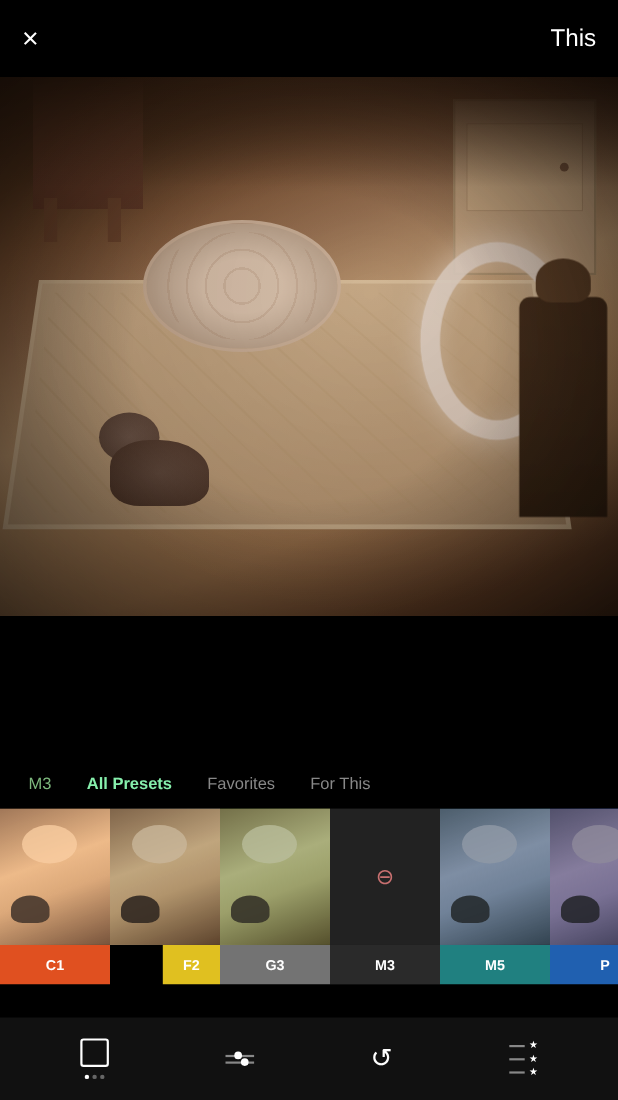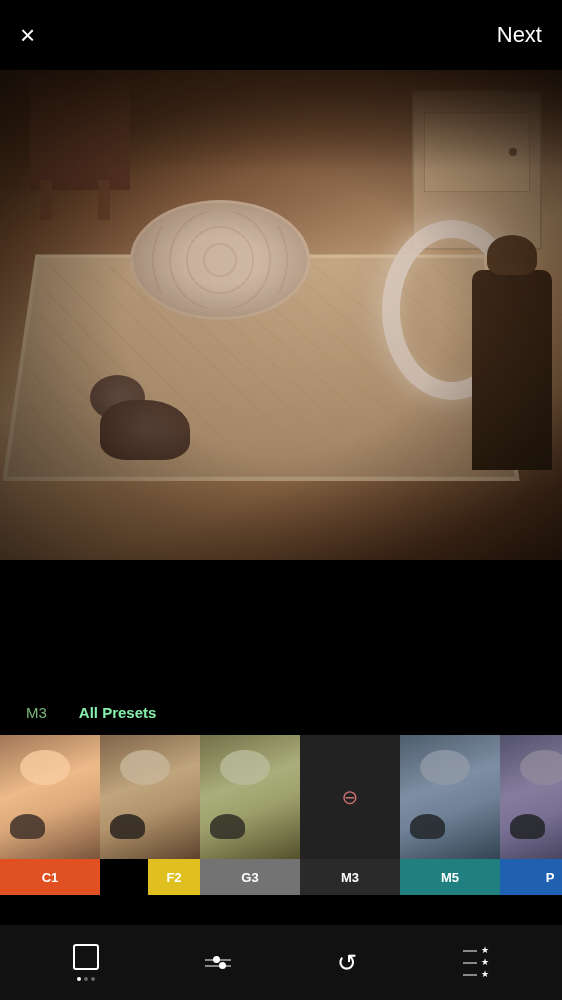--- a/index.html
+++ b/index.html
@@ -499,21 +499,21 @@
       font-size: 9px;
       color: #fff;
       line-height: 1;
     }
   </style>
 </head>
 <body>
 
 <div class="header">
   <span class="close-btn">×</span>
-  <span class="next-btn">Next</span>
+  <span class="next-btn">This</span>
 </div>
 
 <div class="image-area">
   <div class="photo-bg">
 
     <div class="chair">
       <div class="chair-leg-left"></div>
       <div class="chair-leg-right"></div>
     </div>
 
@@ -549,20 +549,26 @@
 </div>
 
 <div class="spacer"></div>
 
 <div class="tabs-row">
   <div class="tab-item accent">
     <span>M3</span>
   </div>
   <div class="tab-item active">
     <span>All Presets</span>
+  </div>
+  <div class="tab-item">
+    <span>Favorites</span>
+  </div>
+  <div class="tab-item">
+    <span>For This</span>
   </div>
 </div>
 
 <div class="presets-strip">
 
   <div class="preset-item preset-c1">
     <div class="preset-thumb">
       <div class="thumb-dog-scene" style="filter: sepia(0.6) saturate(1.4) hue-rotate(-10deg);">
         <div class="thumb-ottoman"></div>
         <div class="thumb-dog"></div>

